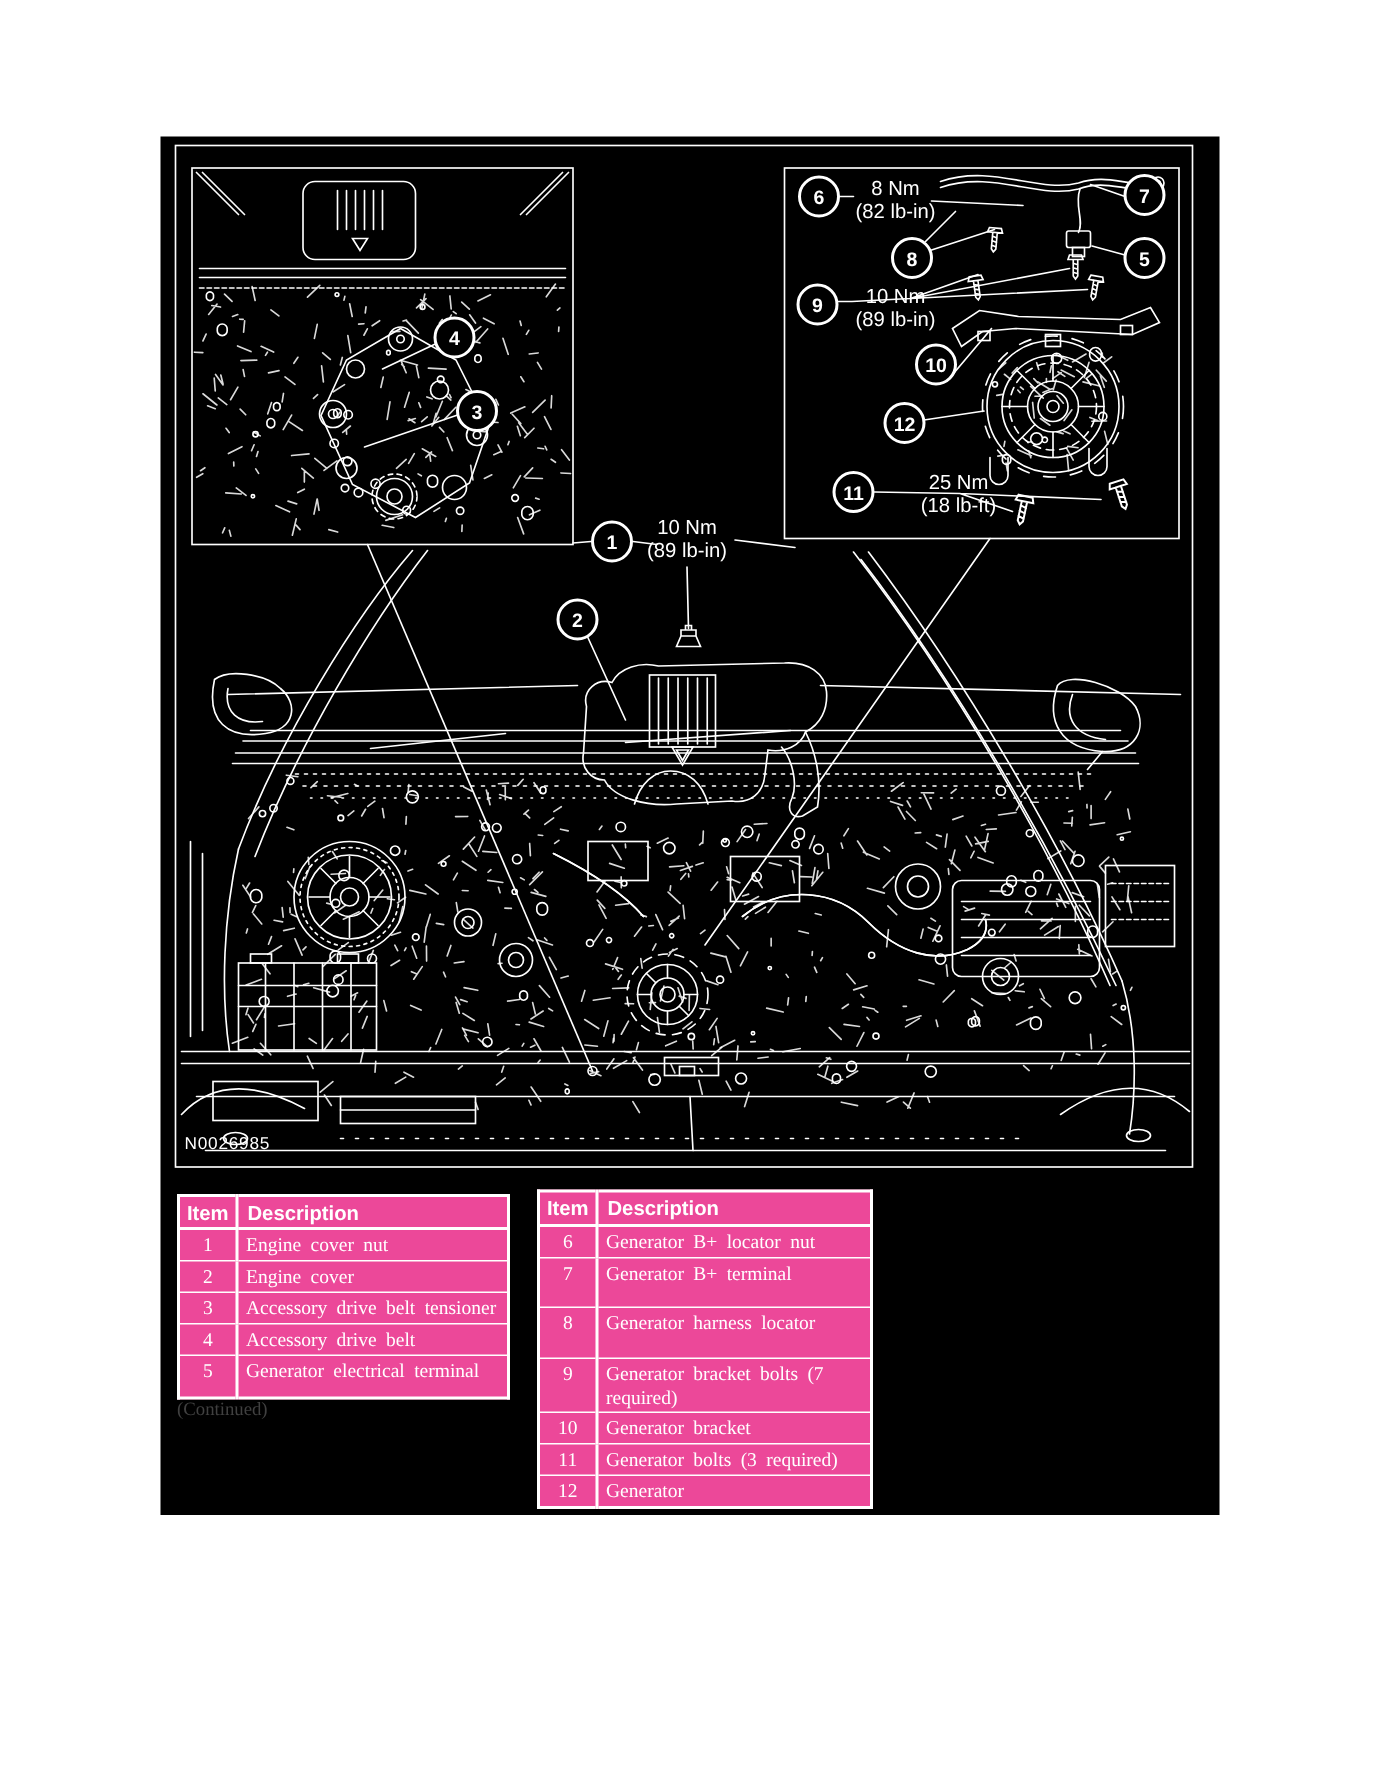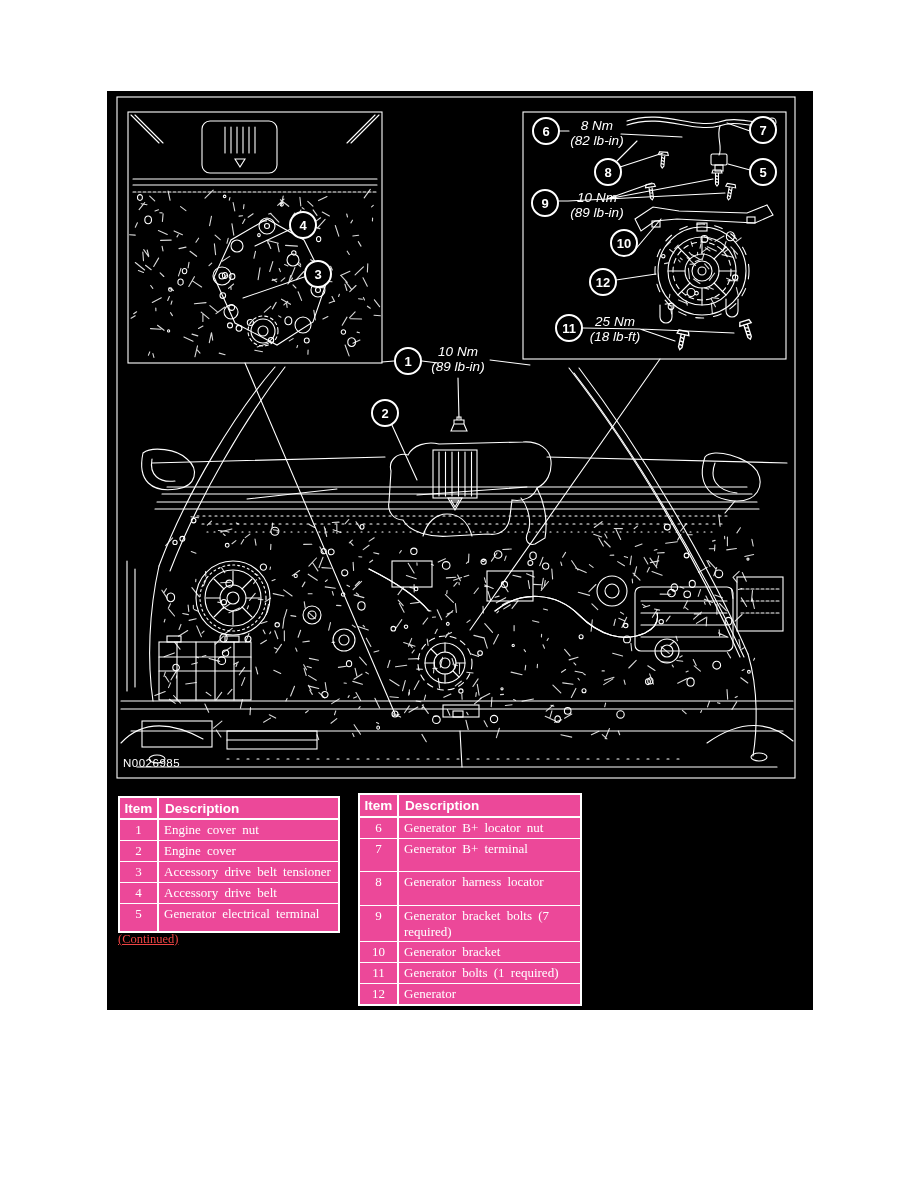--- a/index.html
+++ b/index.html
@@ -6,23 +6,23 @@
   #page{position:relative;width:918px;height:1188px;background:#ffffff;overflow:hidden;
         font-family:"Liberation Sans",sans-serif;}
   .figure-black{position:absolute;left:107px;top:91px;width:706px;height:919px;background:#000;}
   #art{position:absolute;left:107px;top:91px;}
   #art path,#art circle,#art rect,#art line,#art polyline,#art ellipse{stroke:#fff;fill:none;stroke-width:1.1;stroke-linecap:round;}
   .callout{position:absolute;width:24px;height:24px;border:2px solid #fff;border-radius:50%;
            background:#000;color:#fff;font:bold 13px "Liberation Sans",sans-serif;
            display:flex;align-items:center;justify-content:center;z-index:5;}
   .torque{position:absolute;width:110px;text-align:center;color:#fff;
           font:13.5px "Liberation Sans",sans-serif;line-height:15px;z-index:4;}
-  .torque span{display:block;font-style:italic;}
+  .torque span{display:block;}
   .fig-label{position:absolute;color:#fff;font:11.5px "Liberation Sans",sans-serif;letter-spacing:.5px;z-index:4;}
-  .continued{position:absolute;color:#ef4444;font:12.5px "Liberation Serif",serif;z-index:4;text-decoration:underline;}
+  .continued{position:absolute;color:#404040;font:12.5px "Liberation Serif",serif;z-index:4;}
   table.parts-table{position:absolute;border-collapse:collapse;background:#ec4899;table-layout:fixed;z-index:4;
                     border:2px solid #fff;}
   .parts-table th,.parts-table td{border:1px solid #fff;color:#fff;vertical-align:top;overflow:hidden;}
   .parts-table th{font:bold 13.5px "Liberation Sans",sans-serif;padding:3px 6px 2px 6px;border-bottom:2px solid #fff;text-align:left;}
   .parts-table th.item-h{text-align:center;border-right:2px solid #fff;padding:3px 2px 2px 2px;}
   .parts-table td{font:13px "Liberation Serif",serif;padding:2px 5px 1px 5px;word-spacing:3px;}
   .parts-table td.item{text-align:center;border-right:2px solid #fff;padding:2px 1px;}
 </style>
 </head>
 <body>
@@ -258,21 +258,21 @@
     <span>(89 lb-in)</span>
   </div>
   <div class="torque" style="left:542px;top:118px">
     <span>8 Nm</span>
     <span>(82 lb-in)</span>
   </div>
   <div class="torque" style="left:542px;top:190px">
     <span>10 Nm</span>
     <span>(89 lb-in)</span>
   </div>
-  <div class="torque" style="left:560px;top:314px">
+  <div class="torque" style="left:584px;top:314px">
     <span>25 Nm</span>
     <span>(18 lb-ft)</span>
   </div>
 
   <div class="fig-label" style="left:123px;top:757px">N0026985</div>
 
   <table class="parts-table" style="left:118px;top:796px;width:220px">
     <colgroup>
         <col style="width:39px">
         <col style="width:181px">
@@ -331,21 +331,21 @@
     <tr style="height:34px">
       <td class="item">9</td>
       <td>Generator bracket bolts (7 required)</td>
     </tr>
     <tr style="height:21px">
       <td class="item">10</td>
       <td>Generator bracket</td>
     </tr>
     <tr style="height:21px">
       <td class="item">11</td>
-      <td>Generator bolts (1 required)</td>
+      <td>Generator bolts (3 required)</td>
     </tr>
     <tr style="height:21px">
       <td class="item">12</td>
       <td>Generator</td>
     </tr>
   </tbody>
     </table>
 </div>
 
 </body></html>

